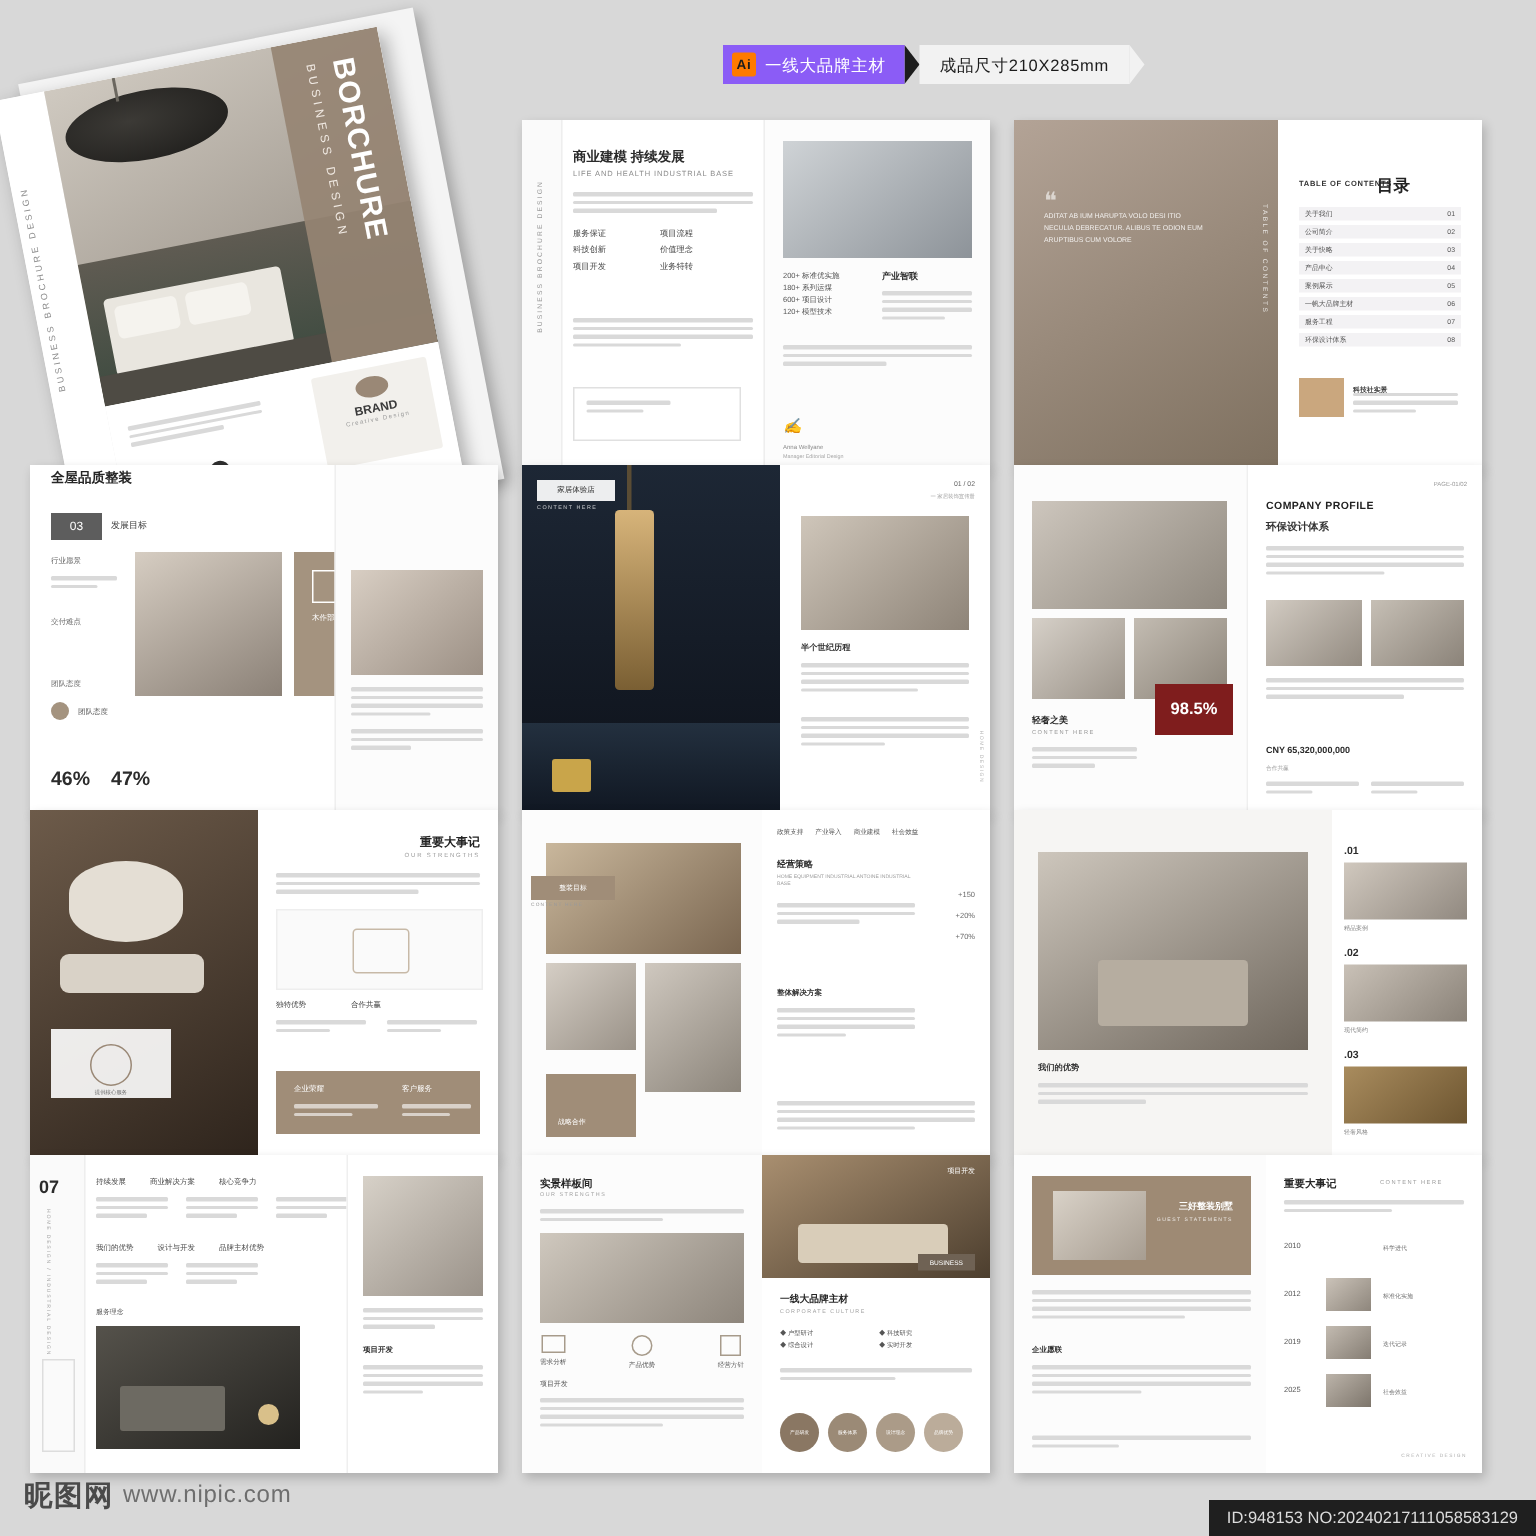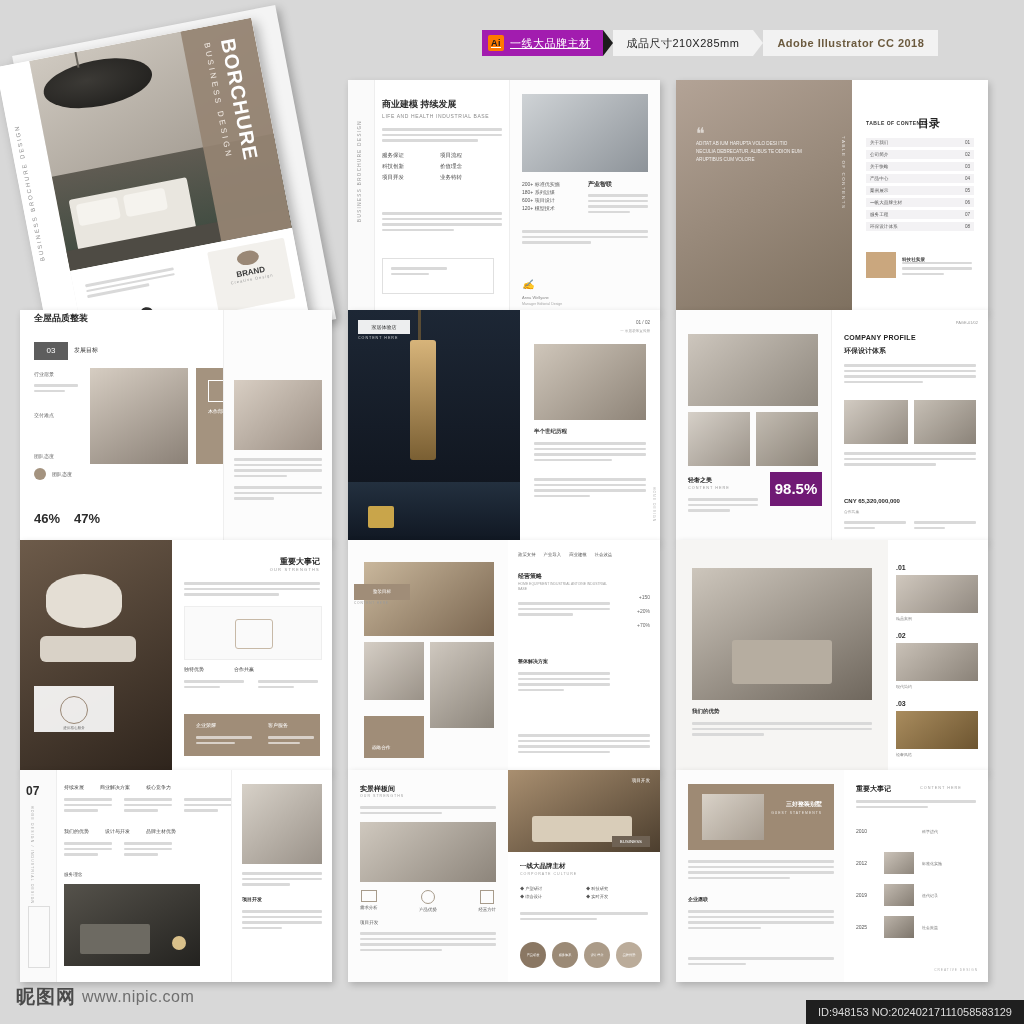--- a/index.html
+++ b/index.html
@@ -6,21 +6,21 @@
   body{
     width:1024px;height:1024px;
     background:#d8d8d8;
     font-family:"Liberation Sans",sans-serif;
     position:relative;
     overflow:hidden;
   }
   
   .topbar{position:absolute;top:30px;left:482px;display:flex;align-items:stretch;height:26px;}
   .tb-seg{display:flex;align-items:center;font-size:11px;letter-spacing:.5px;}
-  .tb-black{background:#a21caf;color:#fff;padding:0 12px 0 6px;position:relative;text-decoration:underline;}
+  .tb-black{background:#8b5cf6;color:#fff;padding:0 12px 0 6px;position:relative;}
   .tb-ai{display:inline-flex;align-items:center;justify-content:center;width:16px;height:16px;background:#ff7a00;color:#1c1c1c;font-size:9px;font-weight:bold;border-radius:2px;margin-right:6px;}
   .tb-arrow{width:0;height:0;border-top:13px solid transparent;border-bottom:13px solid transparent;border-left:10px solid #1c1c1c;}
   .tb-white{background:#f2f2f2;color:#1c1c1c;padding:0 14px;}
   .tb-arrow2{width:0;height:0;border-top:13px solid transparent;border-bottom:13px solid transparent;border-left:10px solid #f2f2f2;}
   .tb-white2{background:#f2f2f2;color:#6b5a3e;padding:0 14px;font-weight:bold;}
 
   
   .sheet{position:absolute;background:#fff;box-shadow:2px 3px 7px rgba(0,0,0,.20);}
   .lines span{display:block;background:#d9d9d9;height:3px;margin-bottom:4px;border-radius:1px;}
   .lines.tight span{height:2.5px;margin-bottom:3px;}
@@ -49,21 +49,20 @@
 <body>
 
 <div class="topbar">
   <div class="tb-seg tb-black">
     <span class="tb-ai">Ai</span>
     <span>一线大品牌主材</span>
   </div>
   <div class="tb-arrow"></div>
   <div class="tb-seg tb-white">成品尺寸210X285mm</div>
   <div class="tb-arrow2"></div>
-  <div class="tb-seg tb-white2">Adobe Illustrator CC 2018</div>
 </div>
 
 <div id="cover">
   <div class="cov-back"></div>
   <div class="cov-front">
     <div class="cov-side">
       <div class="cov-side-txt">BUSINESS BROCHURE DESIGN</div>
     </div>
     <div class="cov-photo">
       <div style="position:absolute;left:8px;top:12px;width:110px;height:46px;border-radius:50%;background:radial-gradient(ellipse at 40% 40%,#3c3a36,#1c1b19);"></div>
@@ -289,21 +288,21 @@
     <div style="position:absolute;left:12px;top:24px;width:130px;height:72px;background:linear-gradient(140deg,#cdc6bd,#8f887e);"></div>
     <div style="position:absolute;left:12px;top:102px;width:62px;height:54px;background:linear-gradient(140deg,#d6d0c8,#9b9389);"></div>
     <div style="position:absolute;left:80px;top:102px;width:62px;height:54px;background:linear-gradient(140deg,#c3bcb2,#8b8378);"></div>
     <div style="position:absolute;left:12px;top:166px;font-size:6px;font-weight:bold;color:#2a2a2a;">轻奢之美</div>
     <div style="position:absolute;left:12px;top:176px;font-size:3.8px;color:#9a9a9a;letter-spacing:1px;">CONTENT HERE</div>
     <div class="lines tight" style="position:absolute;left:12px;top:188px;width:70px;">
         <span></span>
         <span></span>
         <span style="width:60%"></span>
       </div>
-    <div style="position:absolute;right:10px;top:162px;width:52px;height:34px;background:#701a75;color:#fff;font-size:15px;font-weight:bold;text-align:center;line-height:34px;">98.5%</div>
+    <div style="position:absolute;right:10px;top:146px;width:52px;height:34px;background:#7f1d1d;color:#fff;font-size:11px;font-weight:bold;text-align:center;line-height:34px;">98.5%</div>
   </div>
   <div style="position:absolute;right:0;top:0;width:156px;height:100%;background:#fff;border-left:1px solid #efefef;">
     <div style="position:absolute;right:10px;top:10px;font-size:4px;color:#9a9a9a;">PAGE-01/02</div>
     <div style="position:absolute;left:12px;top:24px;font-size:7px;font-weight:bold;color:#222;letter-spacing:.3px;">COMPANY PROFILE</div>
     <div style="position:absolute;left:12px;top:36px;font-size:7px;font-weight:bold;color:#333;">环保设计体系</div>
     <div class="lines tight" style="position:absolute;left:12px;top:54px;width:132px;">
         <span></span>
         <span></span>
         <span></span>
         <span style="width:60%"></span>

